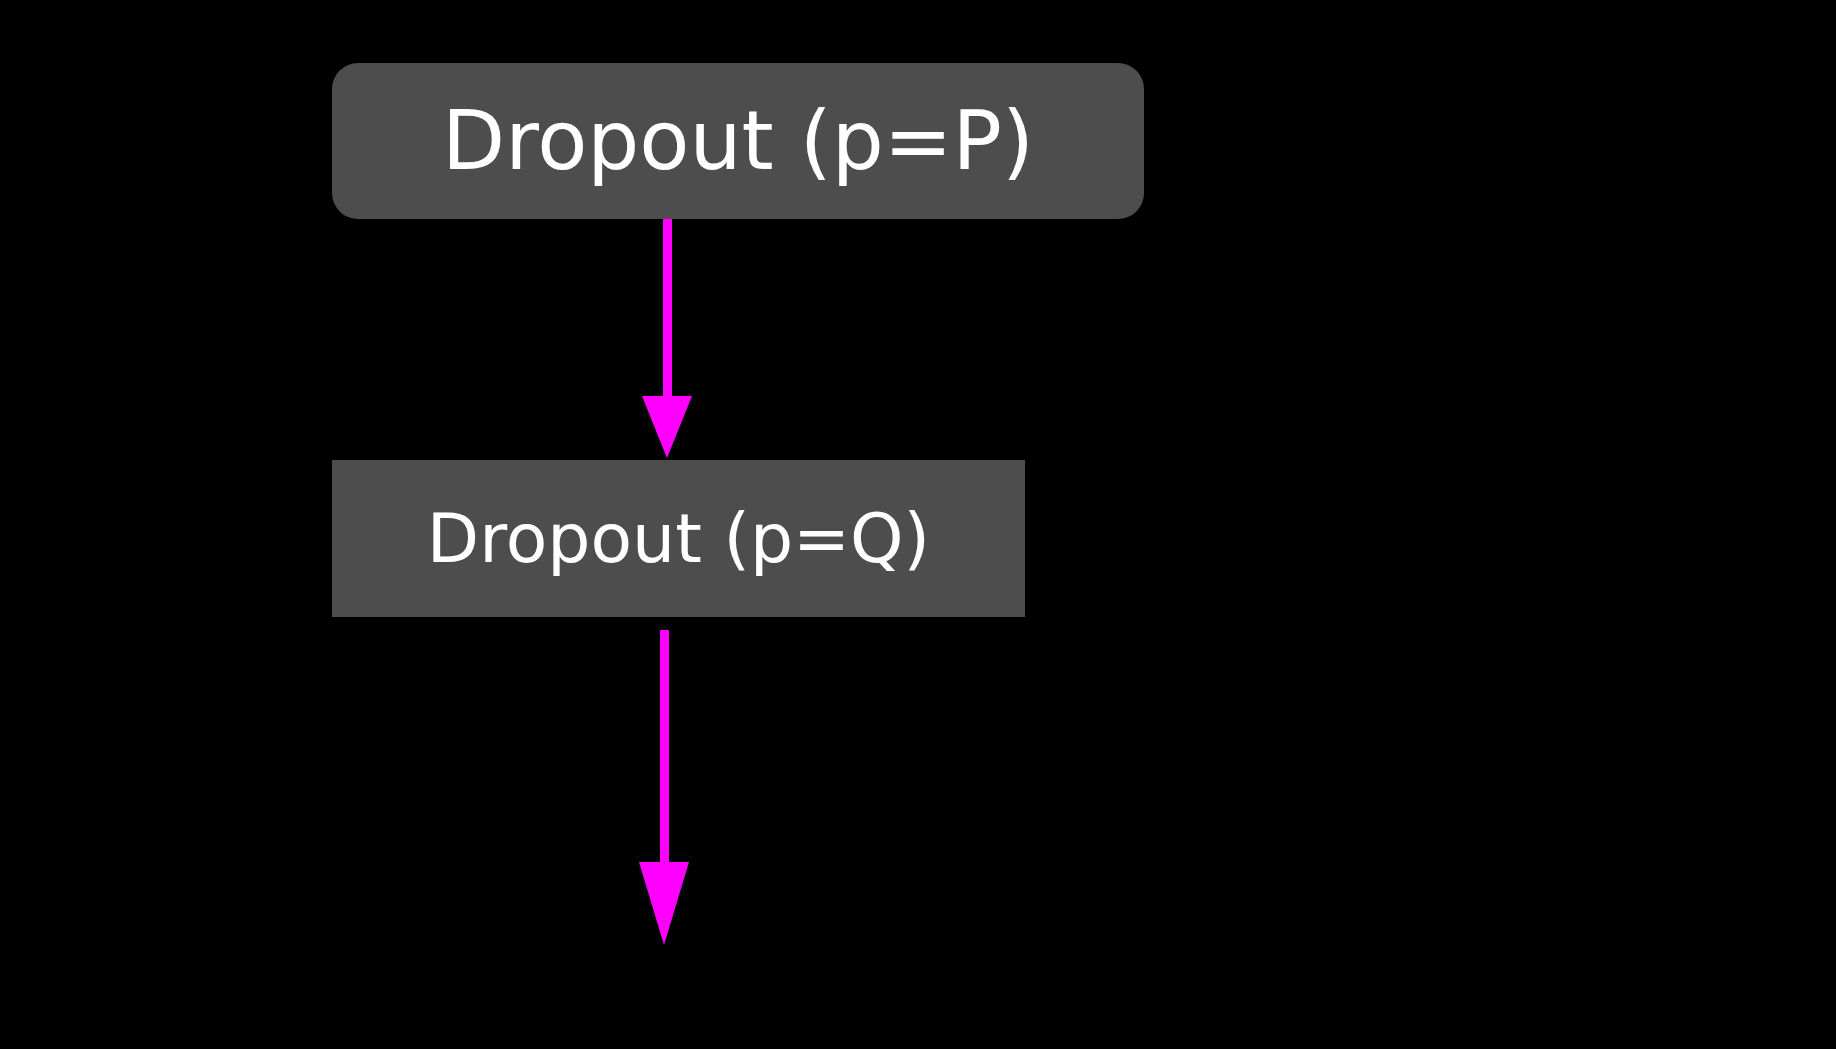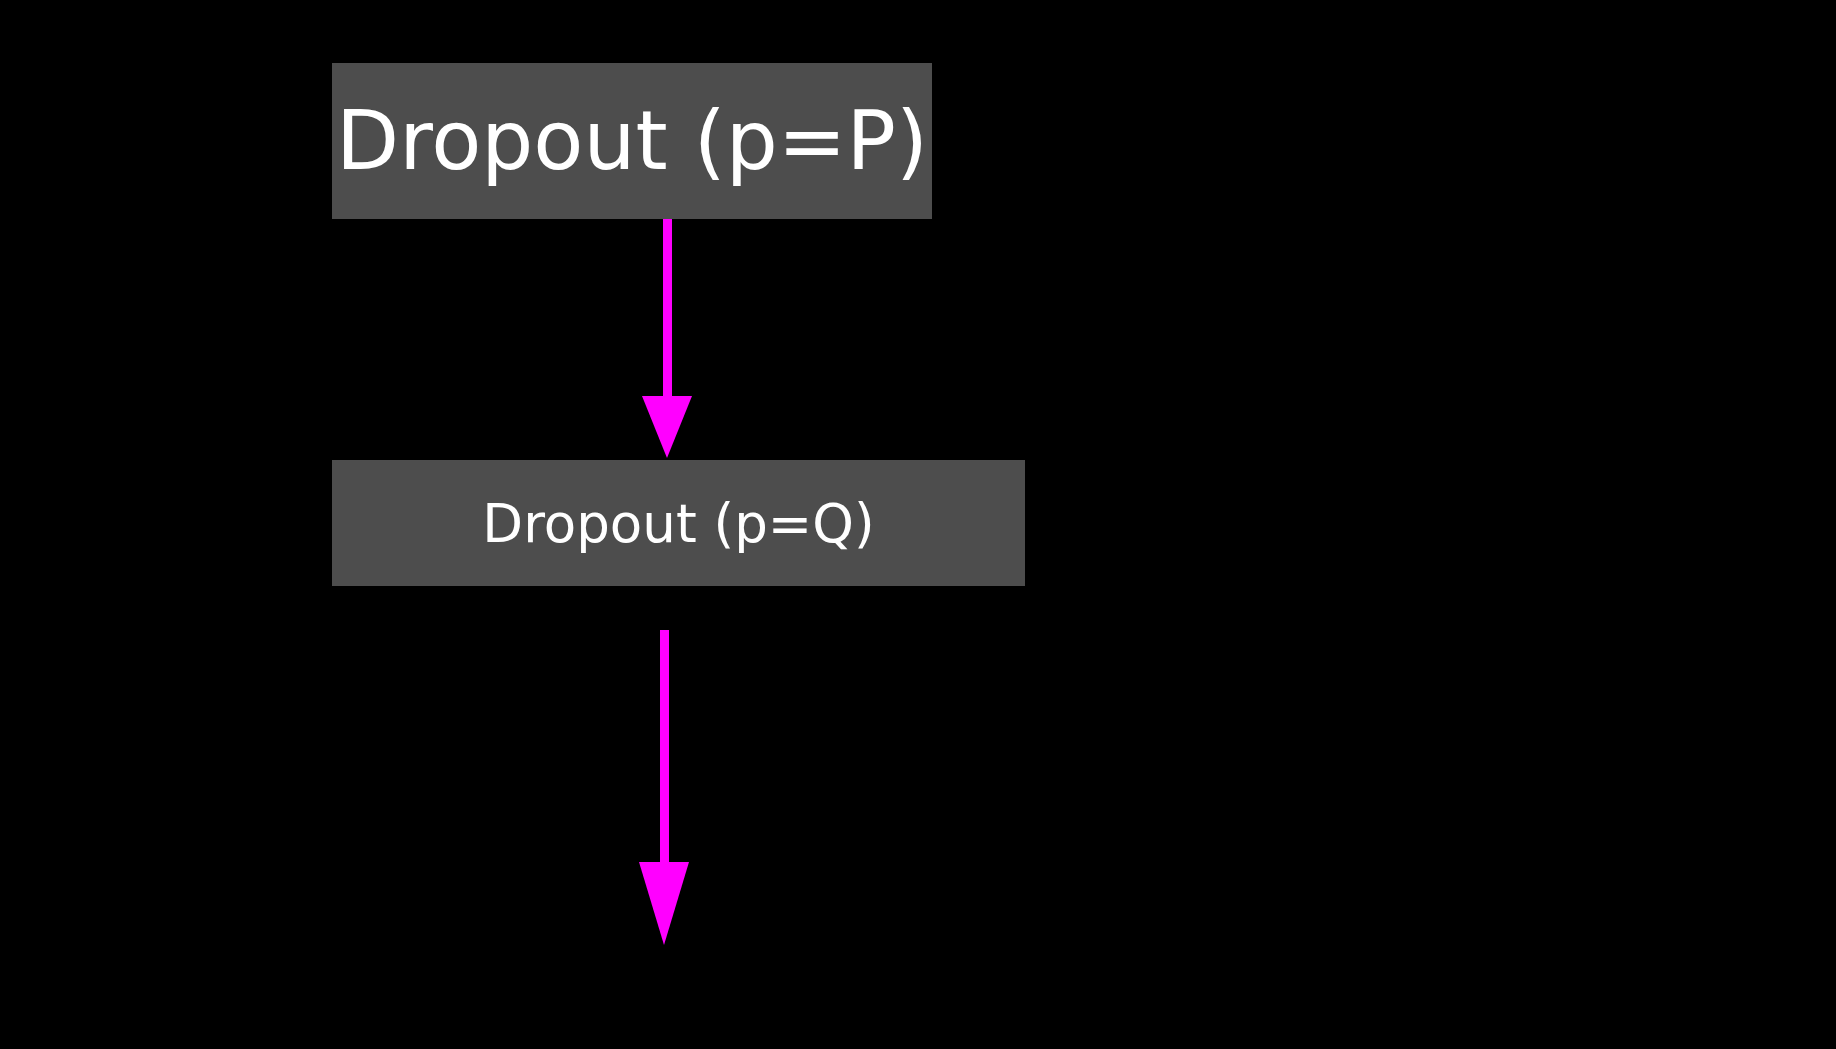--- a/index.html
+++ b/index.html
@@ -41,32 +41,32 @@
   .edge svg {
     display: block;
     overflow: visible;
   }
 </style>
 </head>
 <body>
 
 <div id="canvas" style="background: rgb(0, 0, 0);">
 
-  <div class="node" id="node-0" style="left: 332px; top: 63px; width: 600px; height: 156px; background: rgb(77, 77, 77); color: rgb(255, 255, 255); font-size: 82px;">
+  <div class="node" id="node-0" style="left: 332px; top: 63px; width: 812px; height: 156px; background: rgb(77, 77, 77); color: rgb(255, 255, 255); font-size: 82px; border-radius: 26px;">
     <span class="node-label">Dropout (p=P)</span>
   </div>
 
   <div class="edge" id="edge-0">
     <svg id="edge-svg-0" width="1836" height="1049" viewBox="0 0 1836 1049">
       <rect id="edge-shaft-0" fill="#ff00ff" x="663" y="219" width="9" height="179"></rect>
       <polygon id="edge-head-0" fill="#ff00ff" points="642,396 692,396 667,458"></polygon>
     </svg>
   </div>
 
-  <div class="node" id="node-1" style="left: 332px; top: 460px; width: 693px; height: 126px; background: rgb(77, 77, 77); color: rgb(255, 255, 255); font-size: 53px;">
+  <div class="node" id="node-1" style="left: 332px; top: 460px; width: 693px; height: 157px; background: rgb(77, 77, 77); color: rgb(255, 255, 255); font-size: 68px;">
     <span class="node-label">Dropout (p=Q)</span>
   </div>
 
   <div class="edge" id="edge-1">
     <svg id="edge-svg-1" width="1836" height="1049" viewBox="0 0 1836 1049">
       <rect id="edge-shaft-1" fill="#ff00ff" x="660" y="630" width="9" height="234"></rect>
       <polygon id="edge-head-1" fill="#ff00ff" points="639,862 689,862 664,945"></polygon>
     </svg>
   </div>
 

